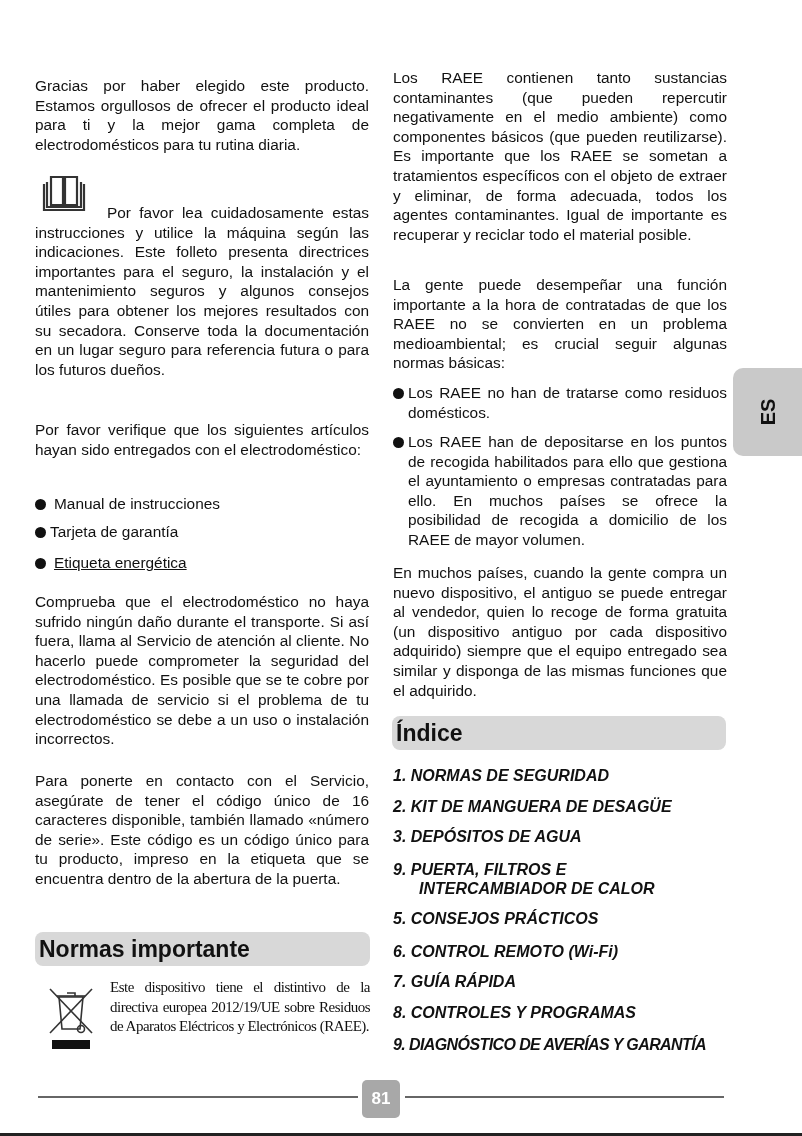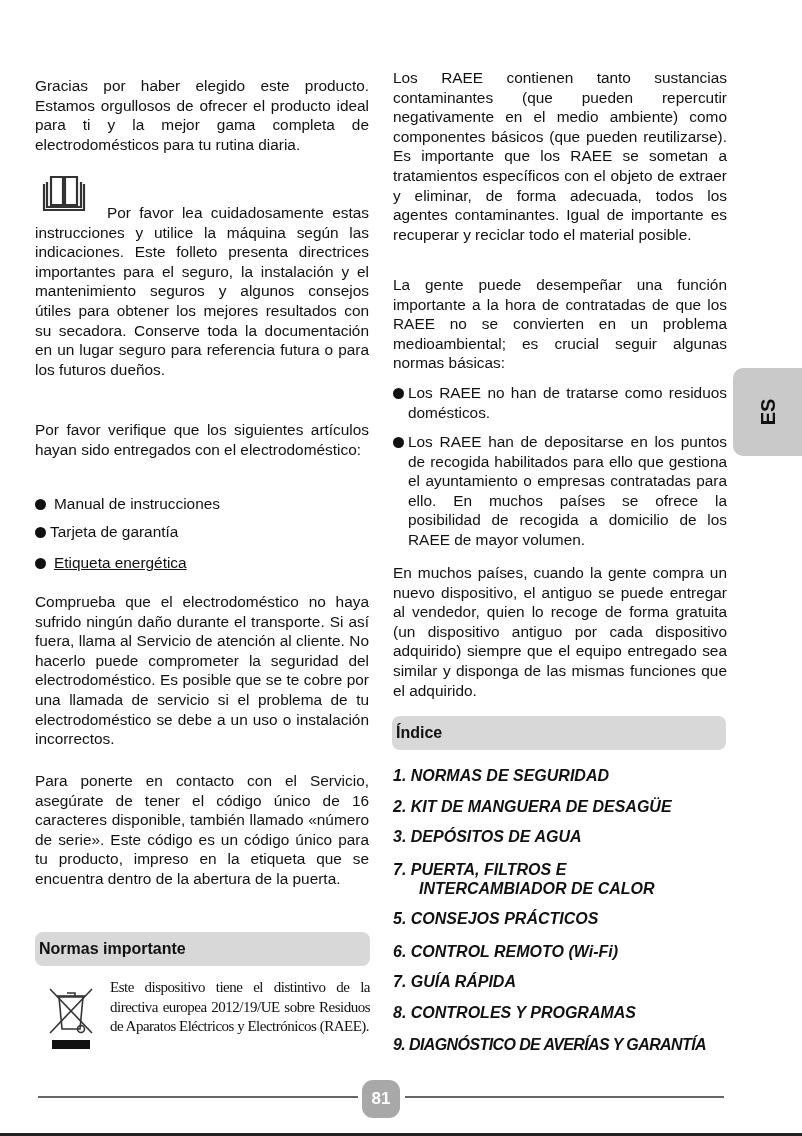--- a/index.html
+++ b/index.html
@@ -11,37 +11,37 @@
   .col { position: absolute; font-size: 15.4px; line-height: 19.6px; }
   .left { left: 35px; width: 334px; }
   .right { left: 393px; width: 334px; }
   .p { position: absolute; left: 0; width: 100%; text-align: justify; margin: 0; }
   .bullet { position: absolute; left: 0; width: 100%; }
   .bullet .dot { position: absolute; left: 0; top: 5px; width: 11px; height: 11px; border-radius: 50%; background: #111; }
   .bullet .txt { display: block; padding-left: 15px; text-align: justify; }
   .rbullet .txt { padding-left: 15px; }
   .hbox {
     position: absolute; background: #d8d8d8; border-radius: 8px;
-    font-weight: bold; font-size: 16px; color: #111;
+    font-weight: bold; font-size: 23px; color: #111;
     box-sizing: border-box; padding-left: 4px; line-height: 34px;
   }
   .toc { position: absolute; left: 393px; font-weight: bold; font-style: italic; font-size: 16px; line-height: 20px; }
   .es-tab {
     position: absolute; left: 733px; top: 368px; width: 69px; height: 88px;
     background: #c9c9c9; border-radius: 10px 0 0 10px;
   }
   .es-tab span {
     position: absolute; left: 50%; top: 50%;
     transform: translate(-50%, -50%) rotate(-90deg);
     font-weight: bold; font-size: 20px; color: #111;
   }
   .footer-line { position: absolute; top: 1096px; height: 2px; background: #666; }
   .page-badge {
     position: absolute; left: 362px; top: 1080px; width: 38px; height: 38px;
-    background: #a8a8a8; border-radius: 11px; color: #fff; font-weight: bold;
+    background: #a8a8a8; border-radius: 5px; color: #fff; font-weight: bold;
     font-size: 17px; text-align: center; line-height: 38px;
   }
   .bottom-rule { position: absolute; left: 0; top: 1133px; width: 802px; height: 3px; background: #222; }
 </style>
 </head>
 <body>
 
 <div class="col left" style="top:68px;">
   <p class="p" style="top:0;margin-top:8px;">Gracias por haber elegido este producto. Estamos orgullosos de ofrecer el producto ideal para ti y la mejor gama completa de electrodomésticos para tu rutina diaria.</p>
 
@@ -112,21 +112,21 @@
 
   <p class="p" style="top:495px;">En muchos países, cuando la gente compra un nuevo dispositivo, el antiguo se puede entregar al vendedor, quien lo recoge de forma gratuita (un dispositivo antiguo por cada dispositivo adquirido) siempre que el equipo entregado sea similar y disponga de las mismas funciones que el adquirido.</p>
 </div>
 
 <div class="hbox" style="left:392px; top:716px; width:334px; height:34px;">Índice</div>
 
 <div>
   <div class="toc" style="top:766px;">1.  NORMAS DE SEGURIDAD</div>
   <div class="toc" style="top:797px;">2.  KIT DE MANGUERA DE DESAGÜE</div>
   <div class="toc" style="top:827px;">3.  DEPÓSITOS DE AGUA</div>
-  <div class="toc" style="top:860px;">7.  PUERTA, FILTROS E</div>
+  <div class="toc" style="top:860px;">9.  PUERTA, FILTROS E</div>
   <div class="toc" style="top:879px; left:419px;">INTERCAMBIADOR DE CALOR</div>
   <div class="toc" style="top:909px;">5.  CONSEJOS PRÁCTICOS</div>
   <div class="toc" style="top:942px;">6.  CONTROL REMOTO (Wi-Fi)</div>
   <div class="toc" style="top:972px;">7.  GUÍA RÁPIDA</div>
   <div class="toc" style="top:1003px;">8.  CONTROLES Y PROGRAMAS</div>
   <div class="toc" style="top:1035px; letter-spacing:-0.6px;">9.  DIAGNÓSTICO DE AVERÍAS Y GARANTÍA</div>
 </div>
 
 <div class="es-tab">
   <span>ES</span>

